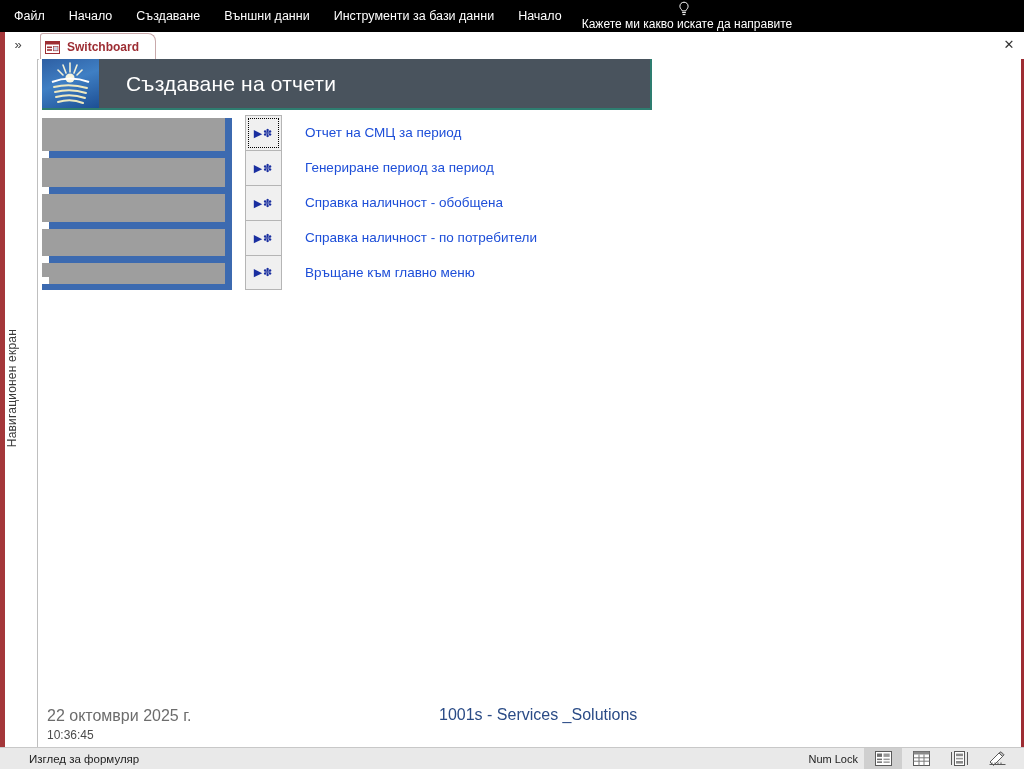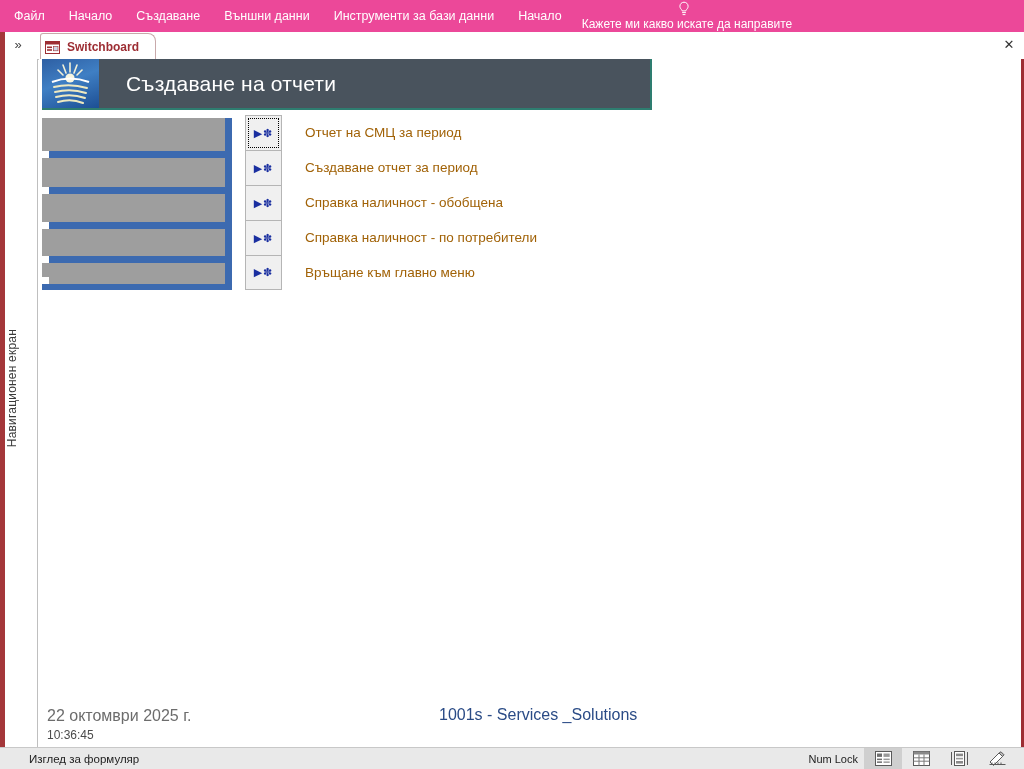--- a/index.html
+++ b/index.html
@@ -13,21 +13,21 @@
     font-family: "Liberation Sans", sans-serif;
     background: #ffffff;
     -webkit-font-smoothing: antialiased;
   }
 
   
   #ribbon {
     position: absolute;
     left: 0; top: 0;
     width: 1024px; height: 32px;
-    background: #ec4899;
+    background: #000000;
     display: flex;
     align-items: center;
   }
   .ribbon-tab {
     color: #ffffff;
     font-size: 12.5px;
     padding: 0 12px;
     line-height: 32px;
     white-space: nowrap;
     cursor: default;
@@ -230,21 +230,21 @@
 
   
   #labelcol {
     position: absolute;
     left: 266px; top: 56px;
   }
   .sblabel {
     height: 35px;
     line-height: 35px;
     font-size: 13.5px;
-    color: #a16207;
+    color: #1d4ed8;
     white-space: nowrap;
     cursor: default;
   }
 
   
   #footdate {
     position: absolute;
     left: 8px; top: 648px;
     font-size: 16px;
     color: #6c6c6c;
@@ -406,21 +406,21 @@
     <div class="sbbtn">
       <span class="glyph">▶✽</span>
     </div>
     <div class="sbbtn">
       <span class="glyph">▶✽</span>
     </div>
   </div>
 
   <div id="labelcol">
     <div class="sblabel">Отчет на СМЦ за период</div>
-    <div class="sblabel">Създаване отчет за период</div>
+    <div class="sblabel">Генериране период за период</div>
     <div class="sblabel">Справка наличност - обобщена</div>
     <div class="sblabel">Справка наличност - по потребители</div>
     <div class="sblabel">Връщане към главно меню</div>
   </div>
 
   <div id="footdate">22 октомври 2025 г.</div>
   <div id="foottime">10:36:45</div>
   <div id="footbrand">1001s - Services _Solutions</div>
 
   <div id="canvas-rightedge"></div>

